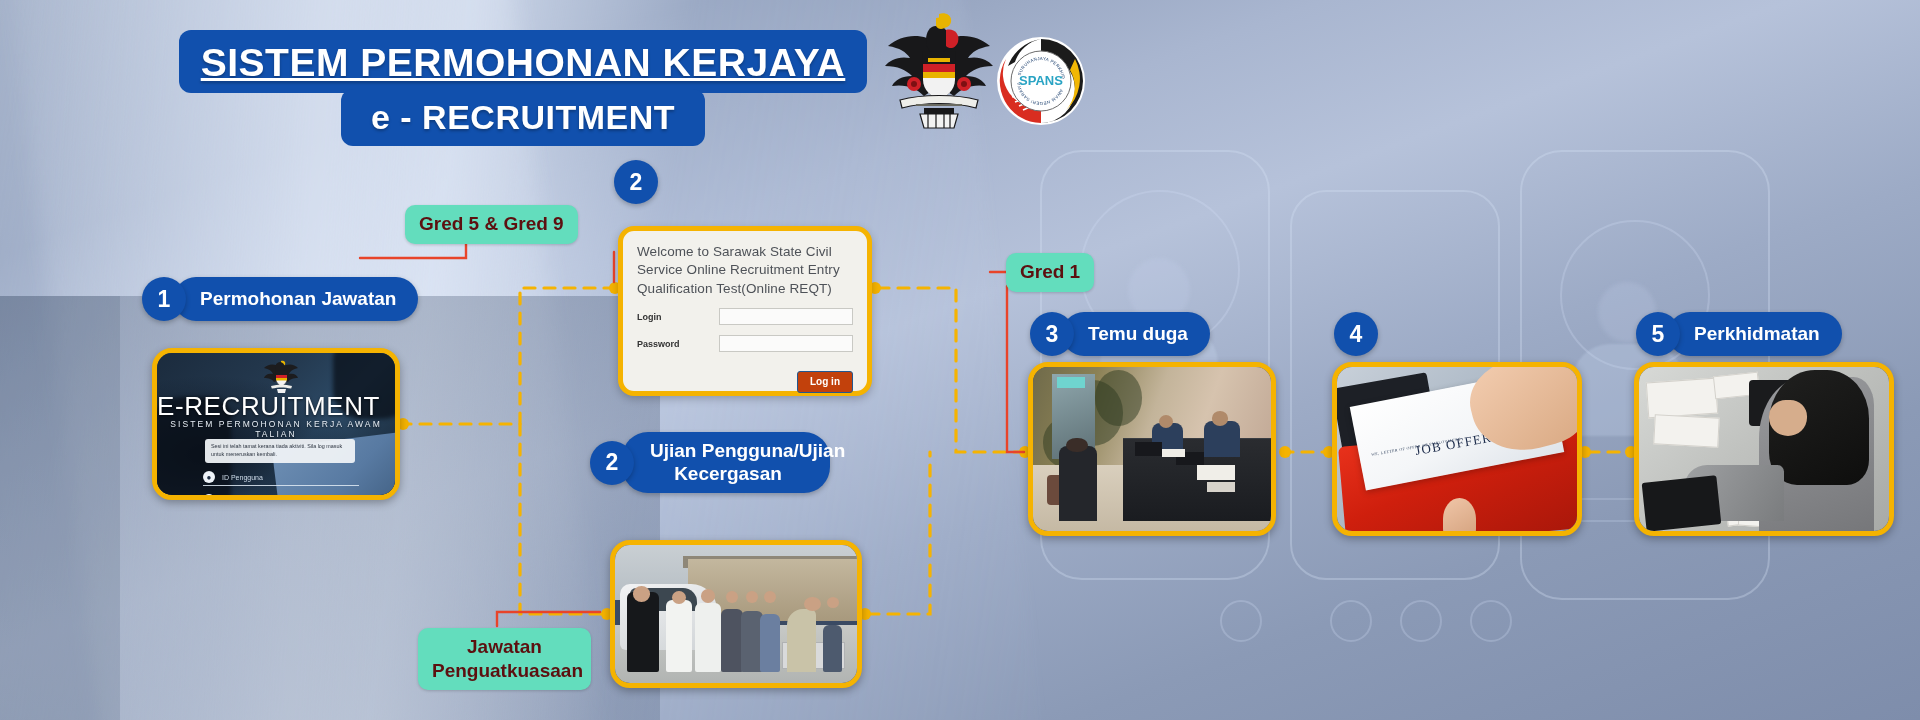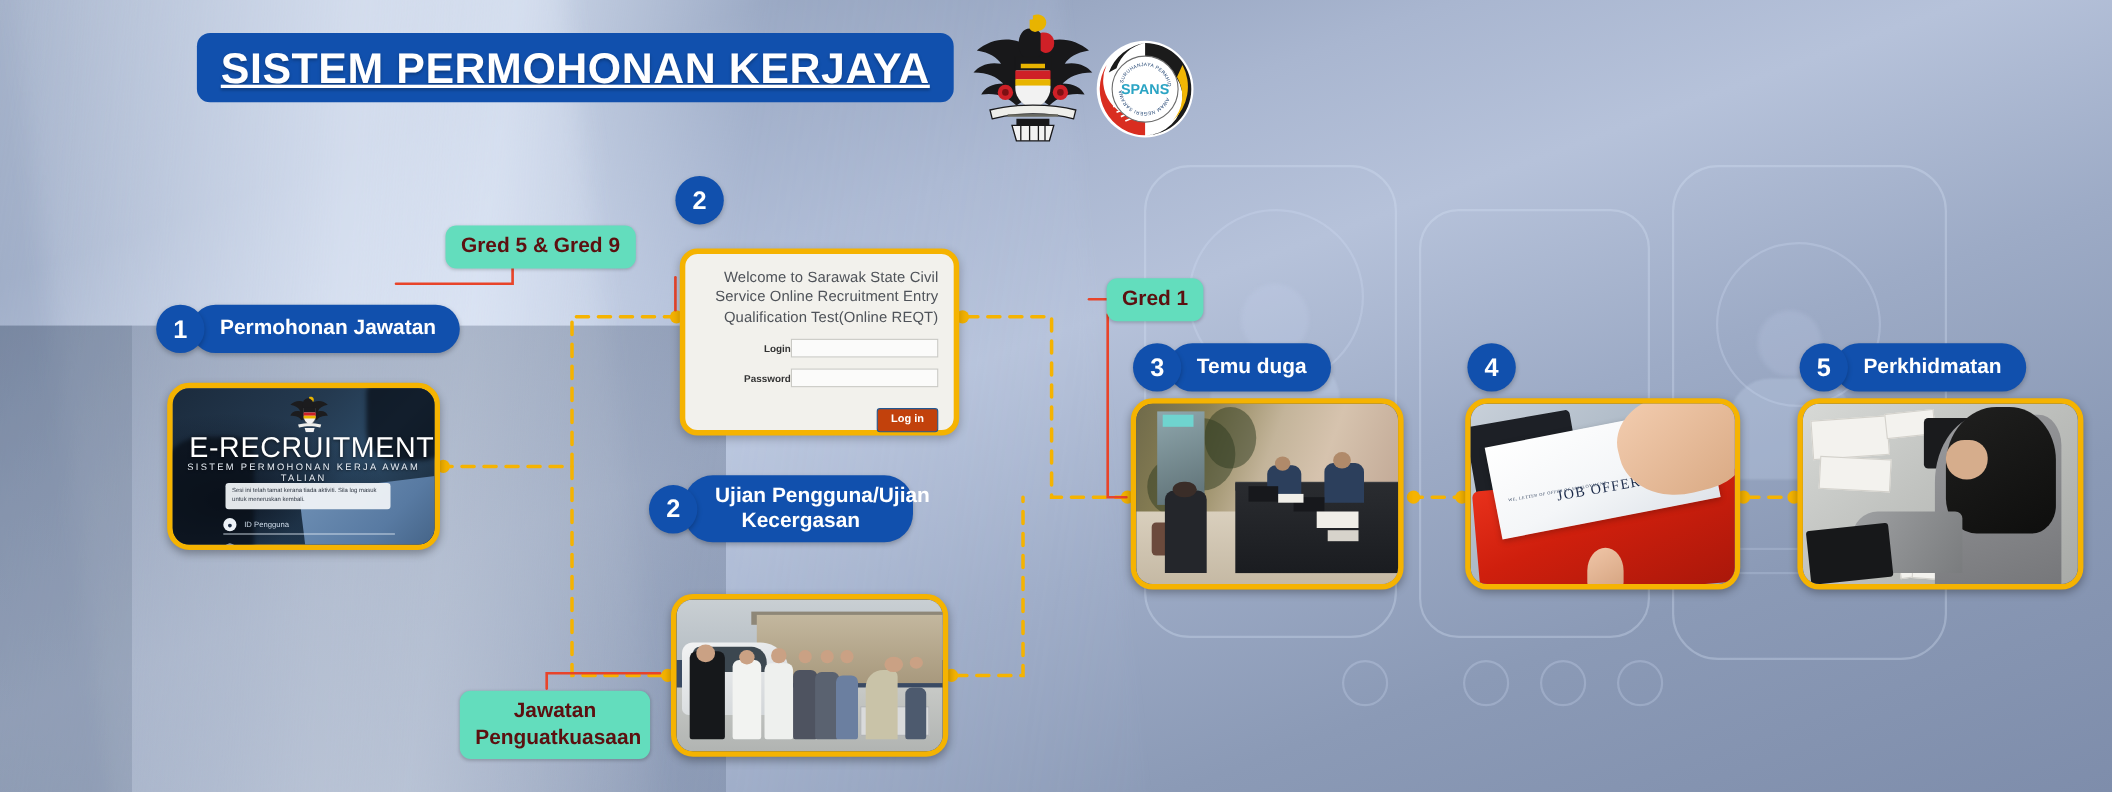--- a/index.html
+++ b/index.html
@@ -156,21 +156,21 @@
     position: absolute; background: rgba(8,14,22,.72); filter: blur(2px);
   }
   .erec-doc {
     position: absolute; left: 118px; top: 86px; width: 142px; height: 64px;
     background: linear-gradient(140deg, #6e8fb4 0%, #587aa2 55%, #3e5c7e 100%);
     transform: rotate(-7deg);
   }
   .erec-crest { position: absolute; left: 106px; top: 6px; width: 36px; height: 34px; }
   .erec-title {
     position: absolute; left: 0; right: 0; top: 38px;
-    text-align: right; color: #fff;
+    text-align: left; color: #fff;
     font-size: 26px; font-weight: 400; letter-spacing: .6px;
     text-shadow: 0 1px 3px rgba(0,0,0,.6);
   }
   .erec-sub {
     position: absolute; left: 0; right: 0; top: 66px;
     text-align: center; color: #e7eef6;
     font-size: 8.5px; letter-spacing: 2.1px;
     text-shadow: 0 1px 2px rgba(0,0,0,.6);
   }
   .erec-note {
@@ -194,21 +194,20 @@
   #erec-f1 { top: 116px; }
   #erec-f2 { top: 139px; }
 
   
   #card-login {
     position: absolute; left: 618px; top: 226px; width: 254px; height: 170px;
     border: 5px solid #f5b301; border-radius: 16px;
     background: #f2f1ec; z-index: 5;
     box-shadow: 0 3px 8px rgba(0,0,0,.22);
     padding: 12px 14px 10px;
-    text-align: right;
   }
   .login-welcome {
     color: #4e5258; font-size: 13.5px; line-height: 1.36;
     font-weight: 400; letter-spacing: .1px;
   }
   .login-row {
     display: flex; align-items: center; margin-top: 10px;
   }
   .login-row .lr-label {
     width: 82px; color: #333; font-size: 9px; font-weight: 700;
@@ -393,20 +392,21 @@
     <path d="M 466 240 L 466 258 L 360 258"></path>
     <path d="M 614 252 L 614 282"></path>
     <path d="M 1007 286 L 1007 452 L 1024 452"></path>
     <path d="M 990 272 L 1010 272"></path>
     <path d="M 497 626 L 497 612 L 600 612"></path>
   </g>
 </svg>
 
 <div class="title-wrap">
   <div class="title-l1">SISTEM PERMOHONAN KERJAYA</div><br>
+  <div class="title-l2">e - RECRUITMENT</div>
 </div>
 
 <svg class="crest" id="crest-sarawak" viewBox="0 0 118 124">
 
   <path d="M59 36 C42 24 22 26 8 38 C20 40 26 44 30 50 C18 48 10 52 5 58 C18 58 26 62 32 68 C22 68 15 72 12 78 C26 76 36 80 44 88 L59 78 Z" fill="#18181a"></path>
   <path d="M59 36 C76 24 96 26 110 38 C98 40 92 44 88 50 C100 48 108 52 113 58 C100 58 92 62 86 68 C96 68 103 72 106 78 C92 76 82 80 74 88 L59 78 Z" fill="#18181a"></path>
 
   <path d="M59 6 C64 4 70 6 71 11 C72 16 68 20 63 20 L59 20 Z" fill="#e8b400"></path>
   <path d="M56 18 C64 18 70 24 70 32 C70 40 64 46 56 46 C50 46 46 40 46 32 C46 24 50 18 56 18Z" fill="#18181a"></path>
   <path d="M66 22 C74 20 80 26 78 34 C76 40 70 42 66 38 Z" fill="#cf2027"></path>

